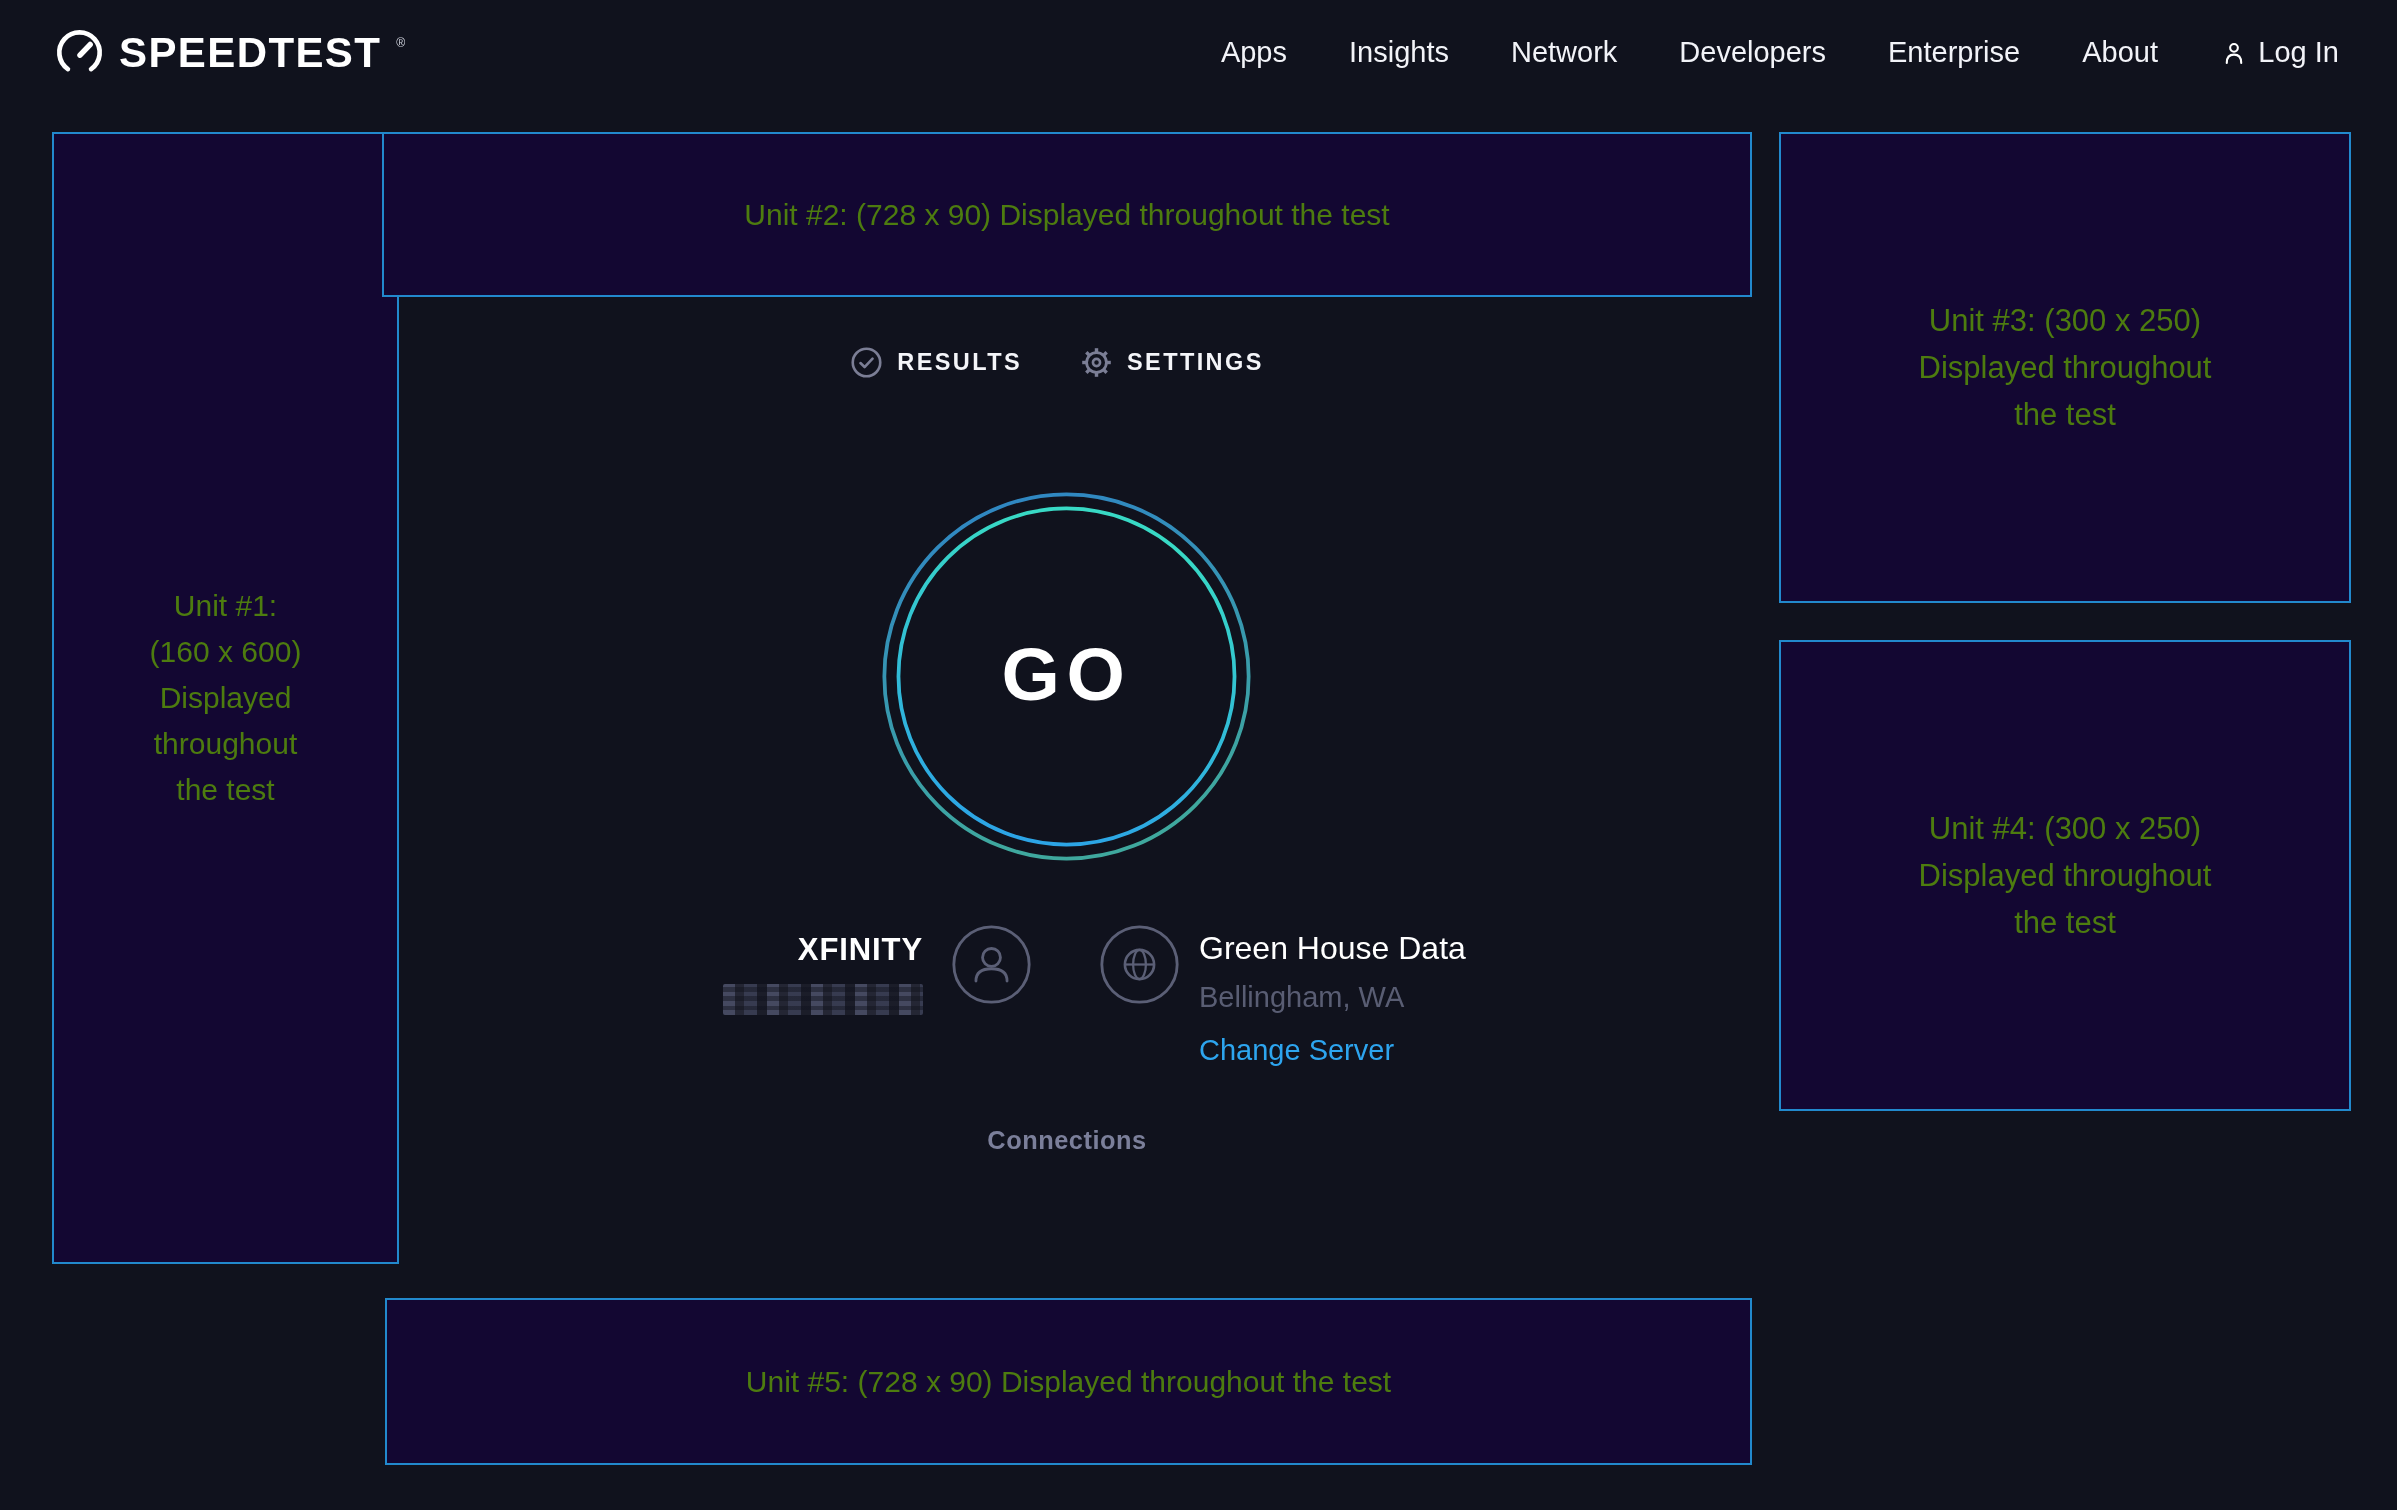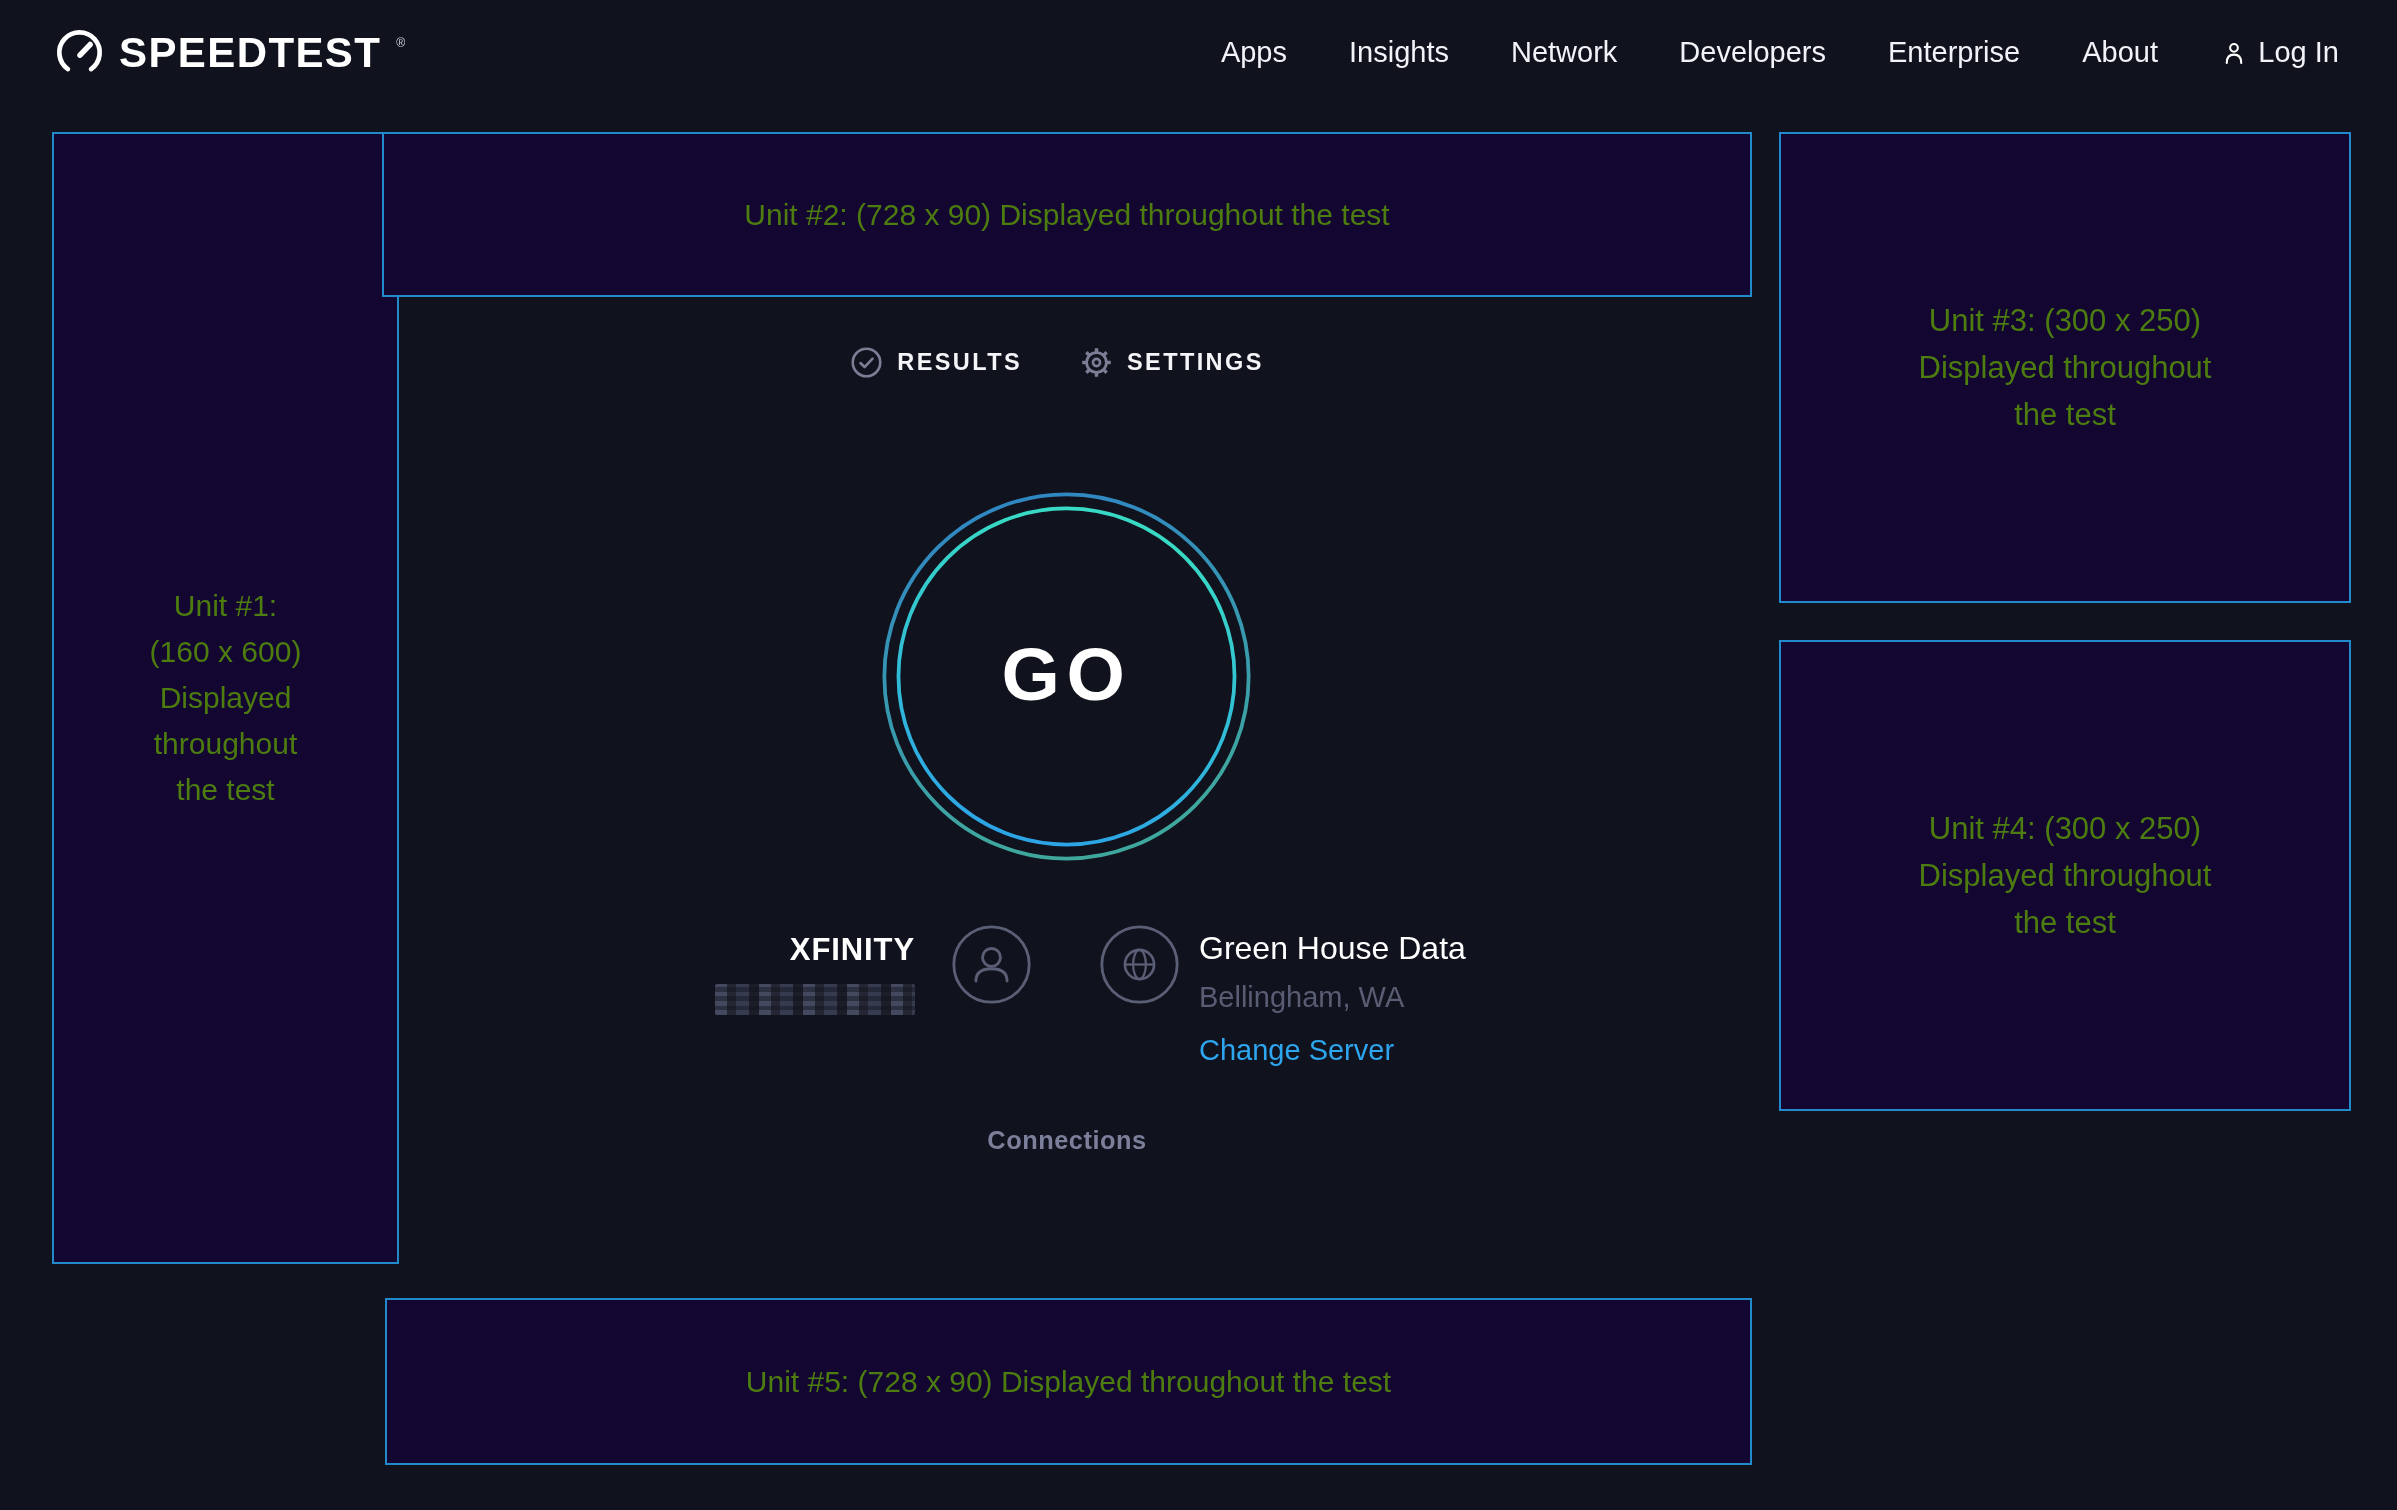--- a/index.html
+++ b/index.html
@@ -49,21 +49,21 @@
   .tab svg { width:33px; height:33px; display:block; }
 
   .go-wrap { position:absolute; left:882px; top:492px; width:369px; height:369px; cursor:pointer; }
   .go-wrap svg.rings { position:absolute; left:0; top:0; width:369px; height:369px; }
   .go-label {
     position:absolute; left:50%; top:50%; transform:translate(-50%,-54%);
     font-size:75px; font-weight:bold; letter-spacing:6.6px; color:#fff;
   }
 
   .info-row { position:absolute; left:382px; top:924px; width:1370px; height:160px; }
-  .info-left { position:absolute; right:720px; top:0; display:flex; align-items:flex-start; gap:36px; }
+  .info-left { position:absolute; right:720px; top:0; display:flex; align-items:flex-start; gap:28px; }
   .info-right { position:absolute; left:717px; top:0; display:flex; align-items:flex-start; gap:19px; }
   .big-icon { width:81px; height:81px; display:block; flex:none; }
   .isp-text { text-align:right; margin-top:7.5px; }
   .isp-name { font-size:31px; font-weight:bold; letter-spacing:0.9px; color:#fff; }
   .redacted {
     width:200px; height:31px; margin-top:16px; margin-left:auto; border-radius:1.9px; opacity:.92;
     background-image:
       repeating-linear-gradient(0deg, rgba(16,18,29,0) 0 4.7px, rgba(16,18,29,.45) 4.7px 9.4px),
       repeating-linear-gradient(90deg, #4a4e66 0 12.2px, #262836 12.2px 21px, #3b3f55 21px 34px, #1c1e2b 34px 44px);
   }

